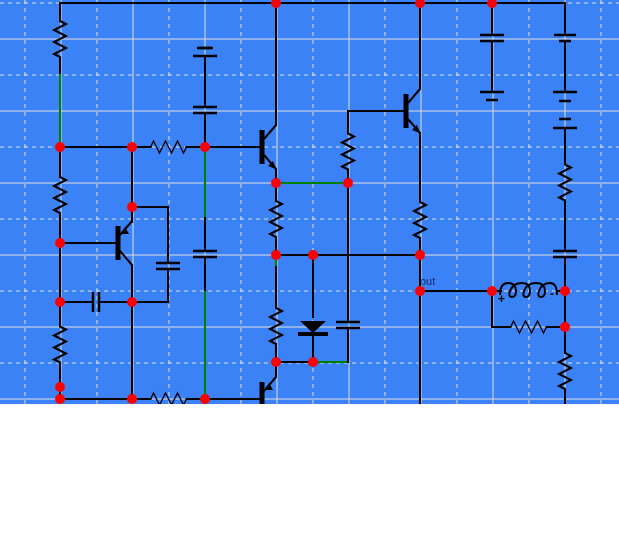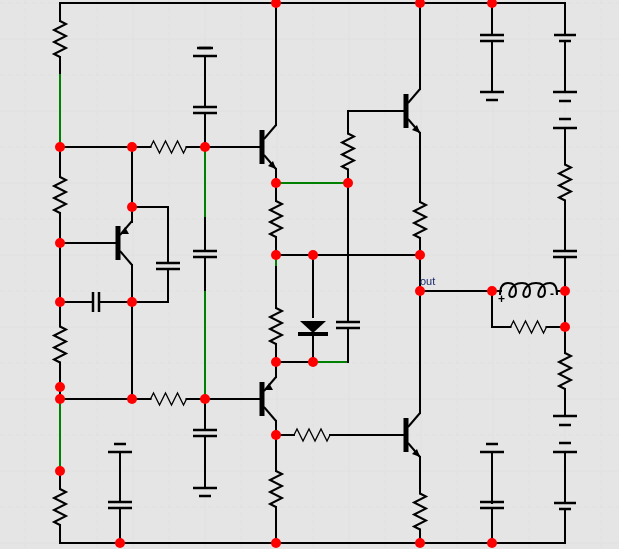--- a/index.html
+++ b/index.html
@@ -1,16 +1,16 @@
 <!DOCTYPE html>
 <html><head>
 <meta charset="utf-8">
 <style>
   html,body{margin:0;padding:0;background:#ffffff;}
-  #canvas{position:relative;width:619px;height:549px;overflow:hidden;background:#e5e5e5;}
+  #canvas{position:relative;width:619px;height:404px;overflow:hidden;background:#3b82f6;}
   svg{position:absolute;left:0;top:0;}
   .label{position:absolute;font-family:"Liberation Sans",sans-serif;font-size:11px;color:#1a2a6c;}
 </style>
 </head>
 <body>
 
 <div id="canvas">
   <svg id="grid" width="619" height="549">
       <line x1="25" y1="0" x2="25" y2="549" stroke="#e0e0e0" stroke-width="1" stroke-dasharray="4,4"></line>
       <line x1="61" y1="0" x2="61" y2="549" stroke="#e0e0e0" stroke-width="1" stroke-dasharray=""></line>

